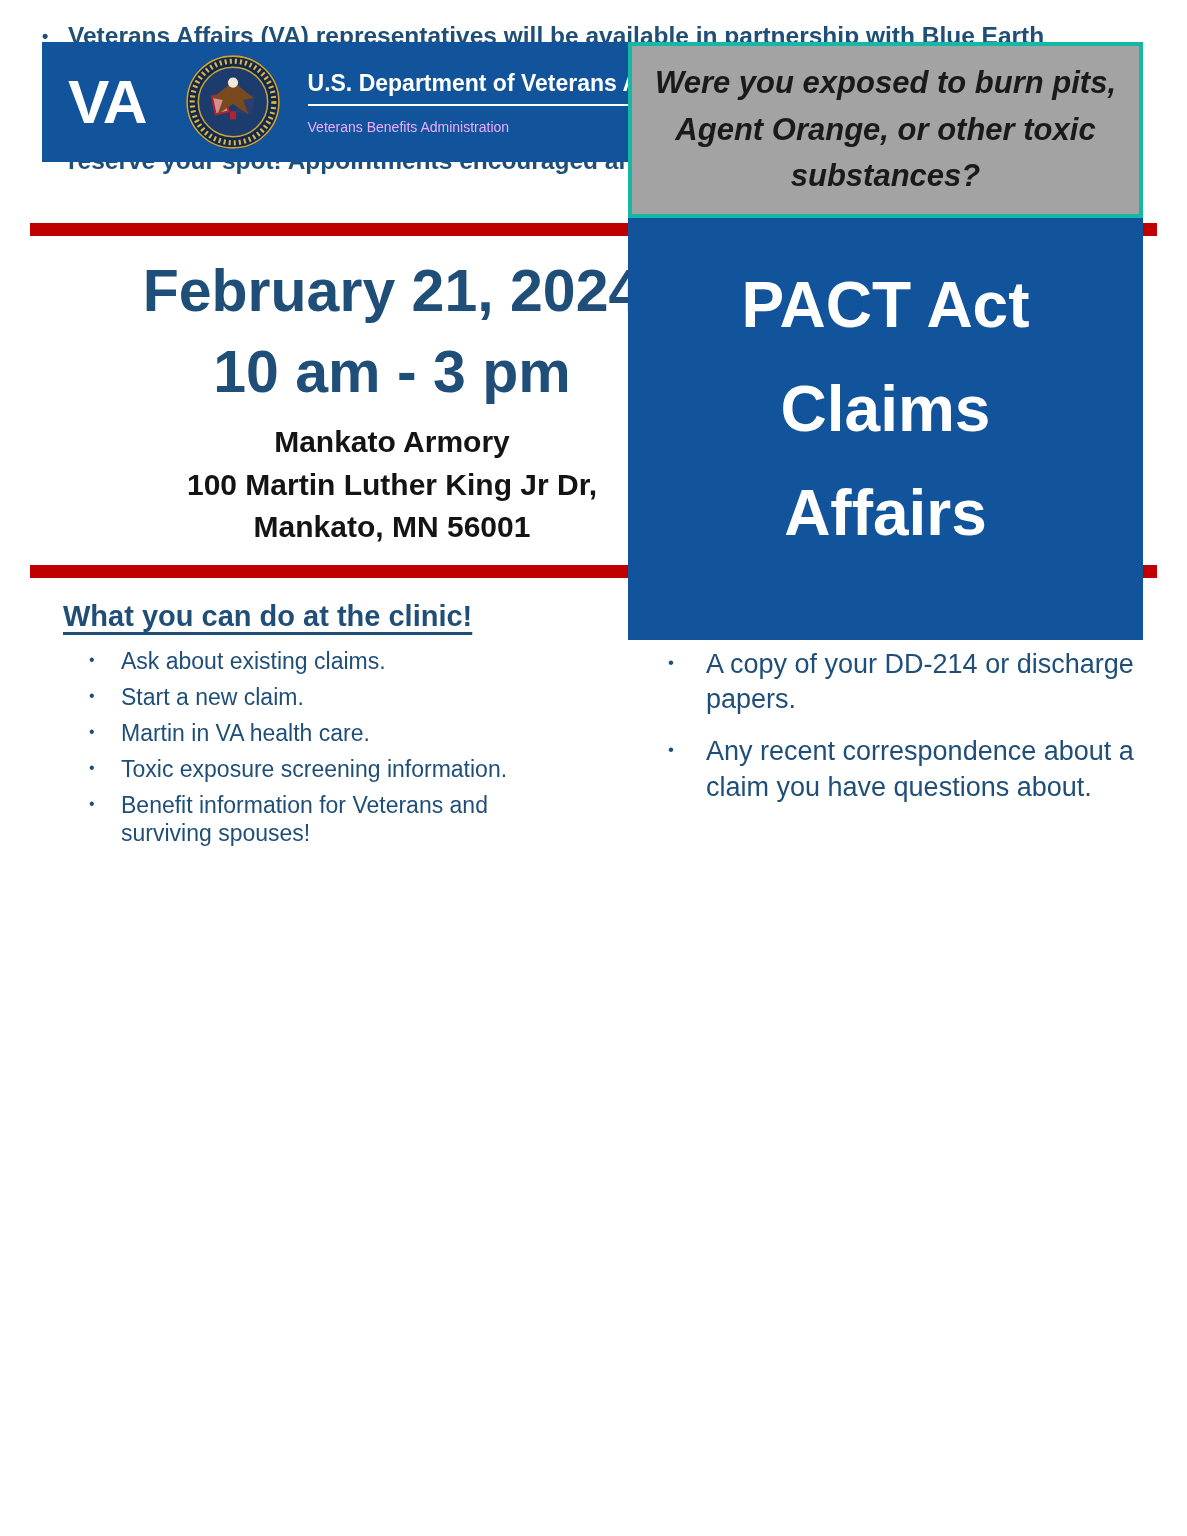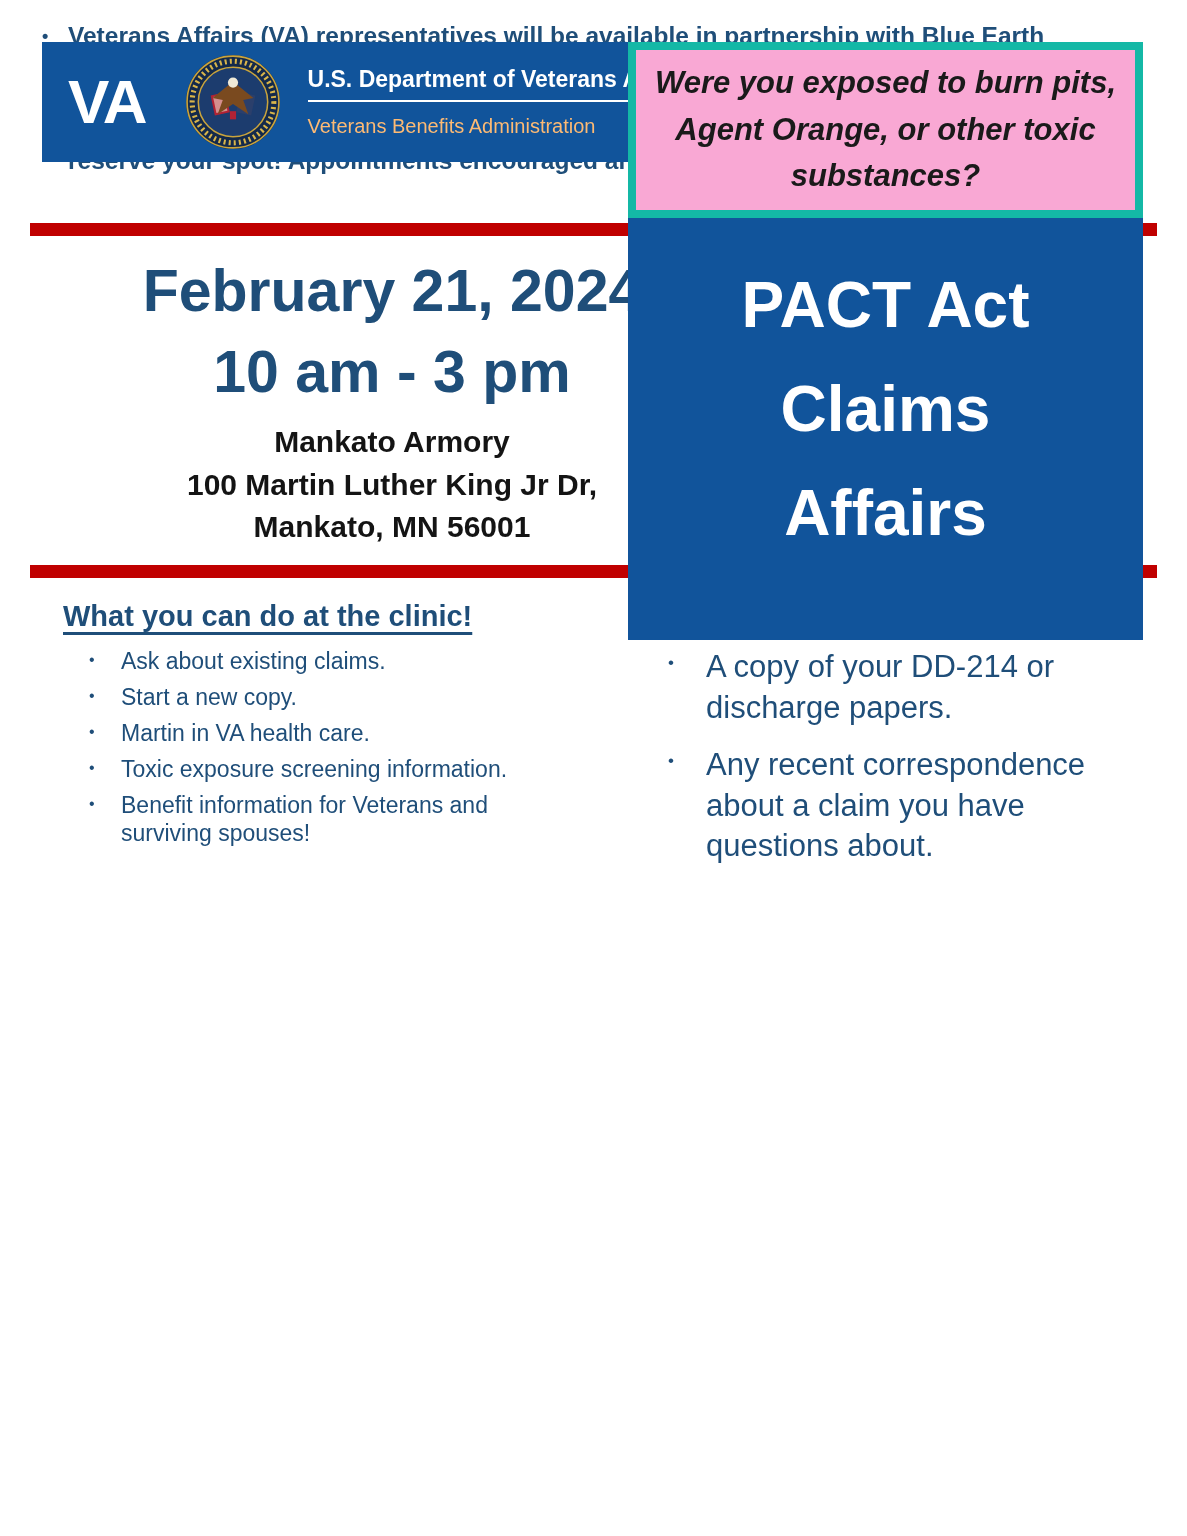--- a/index.html
+++ b/index.html
@@ -56,25 +56,25 @@
     background:repeating-linear-gradient(#c8323e 0 4px, #f3eee4 4px 8px); }
 
   
   .va-bar { width:586px; height:120px; background:#11549B; display:flex; align-items:center; padding-left:26px; }
   .va-word { color:#ffffff; font-size:62px; font-weight:800; letter-spacing:-2px; line-height:1; }
   .va-divider { width:3px; height:80px; background:#ffffff; margin:0 18px 0 20px; }
   .seal { width:98px; height:98px; flex:0 0 98px; }
   .va-text { margin-left:26px; width:fit-content; }
   .va-dept { color:#ffffff; font-size:23px; font-weight:700; white-space:nowrap; }
   .va-rule { height:2px; background:#ffffff; margin:7px 0 6px 0; }
-  .va-admin { color:#fdba74; font-size:20px; font-weight:400; white-space:nowrap;margin-top:13px; }
+  .va-admin { color:#f0abfc; font-size:14px; font-weight:400; white-space:nowrap;margin-top:13px; }
 
   
   .right-col { width:515px; height:598px; background:#11549B; display:flex; flex-direction:column; }
-  .question-box { height:176px; background:#f9a8d4; border:8px solid #14b8a6; display:flex; align-items:center; justify-content:center; padding:8px 18px; }
+  .question-box { height:176px; background:#a3a3a3; border:4px solid #14b8a6; display:flex; align-items:center; justify-content:center; padding:8px 18px; }
   .question-text { font-size:31px; font-weight:700; font-style:italic; color:#1a1a1a; text-align:center; line-height:1.5; }
   .title-lines { flex:1; display:flex; flex-direction:column; justify-content:center; align-items:center; padding-bottom:38px; }
   .title-line { color:#ffffff; font-size:64px; font-weight:700; line-height:1.62; }
 
   
   .intro { margin:20px 60px 0 42px; }
   .bullet-row { display:flex; color:#1F4E79; font-size:24.5px; font-weight:700; line-height:1.32; }
   .bullet-row + .bullet-row { margin-top:28px; }
   .bullet-row::before { content:"•"; flex:0 0 26px; font-size:18px; padding-top:5px; }
   .link { color:#1F4E79; text-decoration:underline; text-underline-offset:4px; cursor:pointer; }
@@ -98,21 +98,21 @@
 
   
   .bottom { display:flex; padding:0 44px 0 63px; margin-top:22px;gap:20px; }
   .col-left { width:520px; flex:0 0 520px; }
   .col-right { margin-left:47px; flex:1; }
   .col-heading { color:#1F4E79; font-size:29px; font-weight:700; text-decoration:underline; text-underline-offset:6px; text-decoration-thickness:2.5px; }
   .bottom ul { list-style:none; margin-top:14px; }
   .bottom li { display:flex; color:#1F4E79; }
   .col-left li { font-size:23px; line-height:1.22; margin:0 0 8px 26px; }
   .col-left li::before { content:"•"; flex:0 0 32px; font-size:16px; padding-top:3px; }
-  .col-right li { font-size:31px; line-height:1.32; margin:10px 0 16px 18px; }
+  .col-right li { font-size:27px; line-height:1.32; margin:10px 0 16px 18px; }
   .col-right li::before { content:"•"; flex:0 0 38px; font-size:17px; padding-top:5px; }
 </style>
 </head>
 <body>
 
 <div class="page">
 
   <div class="top">
     <div class="left-col">
       <div class="photo">
@@ -431,21 +431,21 @@
     </div>
   </div>
 
   <div class="rule rule-bottom"></div>
 
   <div class="bottom">
     <div class="col-left">
       <div class="col-heading">What you can do at the clinic!</div>
       <ul>
         <li>Ask about existing claims.</li>
-        <li>Start a new copy.</li>
+        <li>Start a new claim.</li>
         <li>Martin in VA health care.</li>
         <li>Toxic exposure screening information.</li>
         <li>Benefit information for Veterans and surviving spouses!</li>
       </ul>
     </div>
     <div class="col-right">
       <div class="col-heading">What to bring?</div>
       <ul>
         <li>A copy of your DD-214 or discharge papers.</li>
         <li>Any recent correspondence about a claim you have questions about.</li>

